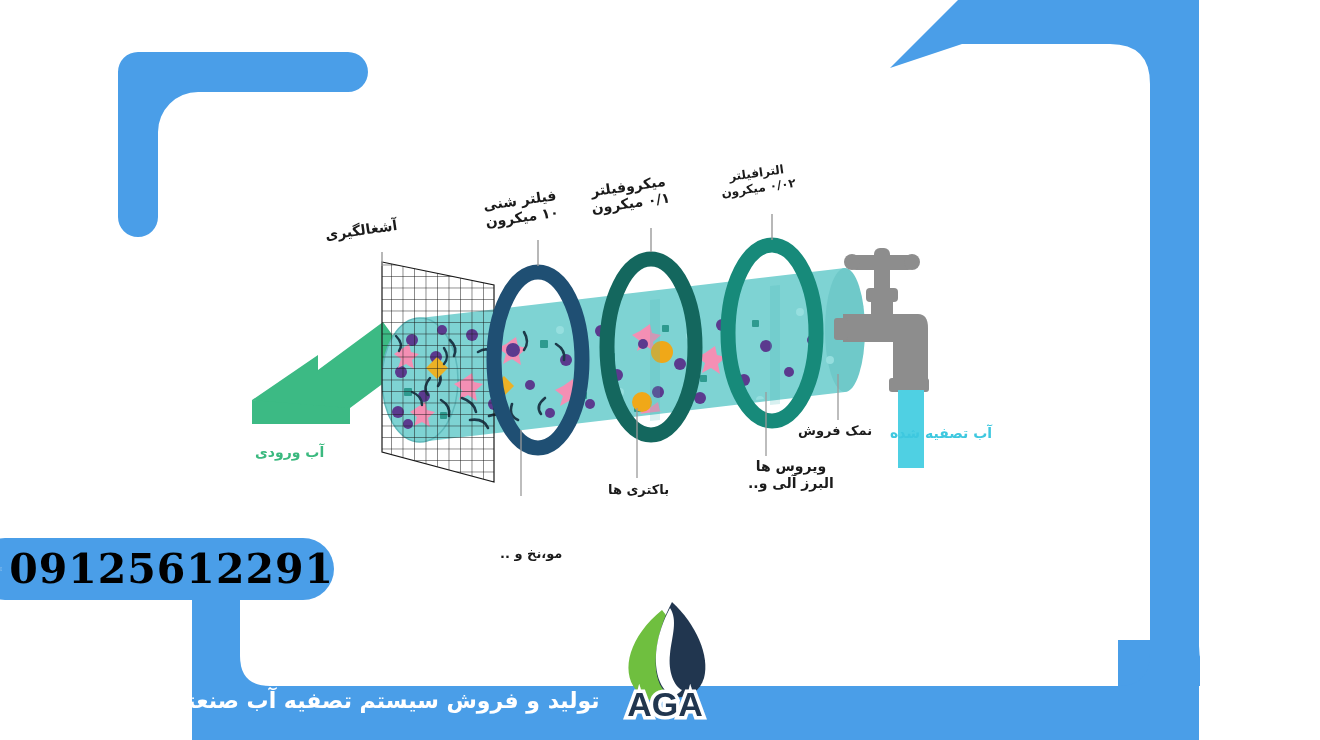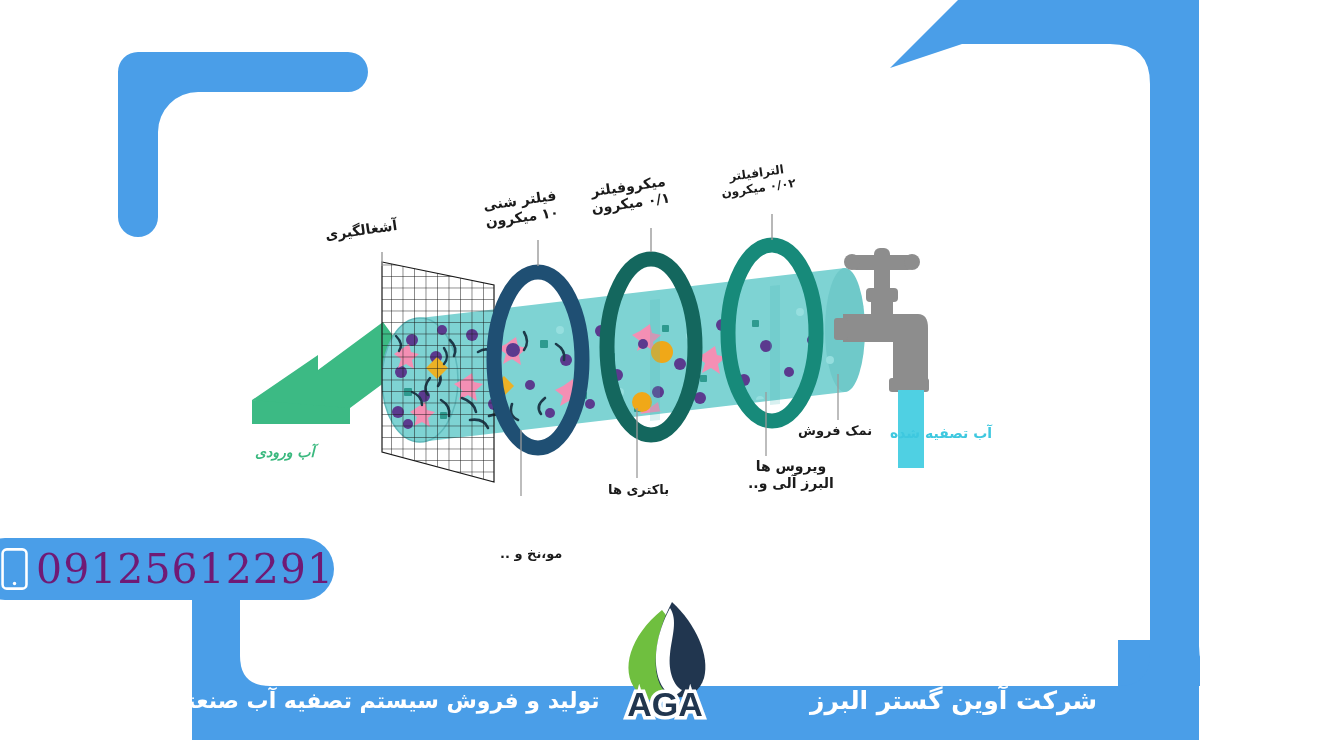--- a/index.html
+++ b/index.html
@@ -13,29 +13,29 @@
   svg{display:block;}
   .lbl{
     position:absolute;
     font-family:"DejaVu Sans","Liberation Sans",sans-serif;
     direction:rtl;unicode-bidi:bidi-override;
     color:#1b1b1b;font-weight:700;
     line-height:1.22;white-space:nowrap;
     text-align:center;
   }
   .lbl.rot{transform-origin:center center;}
-  .lbl-green{color:#3bb97f;font-style:italic;}
+  .lbl-green{color:#3bb97f;}
   .lbl-cyan{color:#3ec8df;}
   .phone-pill{
     position:absolute;left:-26px;top:538px;width:360px;height:62px;
     background:#4a9ee8;border-radius:31px;
     display:flex;align-items:center;
   }
   .phone-num{
-    color:#701a75;font-size:41px;font-weight:400;letter-spacing:1px;
+    color:#000000;font-size:41px;font-weight:700;letter-spacing:1px;
     font-family:"DejaVu Serif","Liberation Serif",serif;
     margin-left:5px;line-height:1;
   }
   .footer-txt{
     position:absolute;color:#ffffff;font-weight:700;
     font-family:"DejaVu Sans","Liberation Sans",sans-serif;
     direction:rtl;white-space:nowrap;
   }
 </style>
 </head>
@@ -313,21 +313,20 @@
   <div class="phone-pill">
     <svg width="34" height="52" viewBox="0 0 34 52" style="margin-left:26px;margin-right:2px;">
       <rect x="3" y="3" width="28" height="46" rx="5" ry="5" fill="none" stroke="#ffffff" stroke-width="3"></rect>
       <circle cx="17" cy="43" r="2" fill="#ffffff"></circle>
     </svg>
     <span class="phone-num">09125612291</span>
   </div>
 
   <div class="footer-txt" style="left:165px;top:688px;font-size:22px;">تولید و فروش سیستم تصفیه آب صنعتی</div>
 
-  <div class="footer-txt" style="left:810px;top:686px;font-size:25px;">شرکت آوین گستر البرز</div>
 
   <svg class="abs" style="left:600px;top:594px;" width="130" height="132">
 
     <path d="M 62 16 C 30 42 20 76 36 96 C 48 112 68 110 78 94 C 88 74 82 40 62 16 Z" fill="#6fbf3f"></path>
 
     <path d="M 72 8 C 96 30 110 62 104 84 C 98 104 74 110 62 94 C 50 76 56 38 72 8 Z" fill="#21364f"></path>
     <path d="M 70 14 C 56 40 52 68 60 88 C 66 102 76 104 82 96 C 74 92 68 78 70 60 C 72 42 78 26 70 14 Z" fill="#ffffff"></path>
 
     <text x="65" y="122" text-anchor="middle" font-family="Liberation Sans, DejaVu Sans, sans-serif" font-size="34" font-weight="bold" stroke="#ffffff" stroke-width="7" fill="#21364f" paint-order="stroke">AGA</text>
   </svg>

